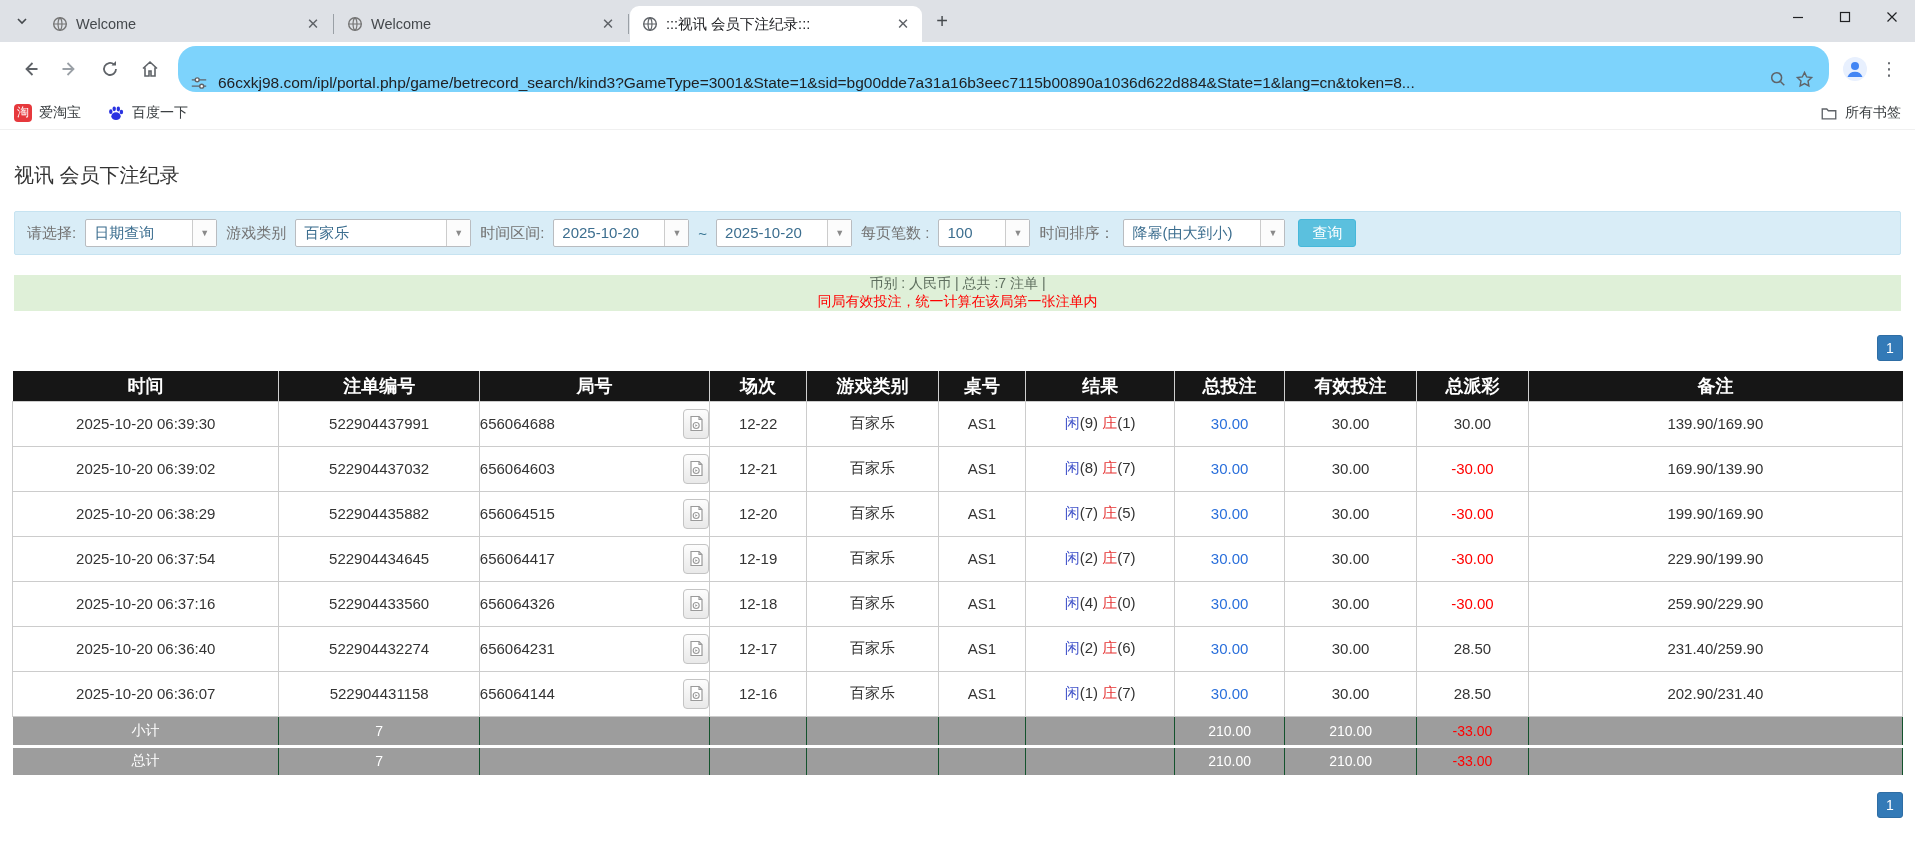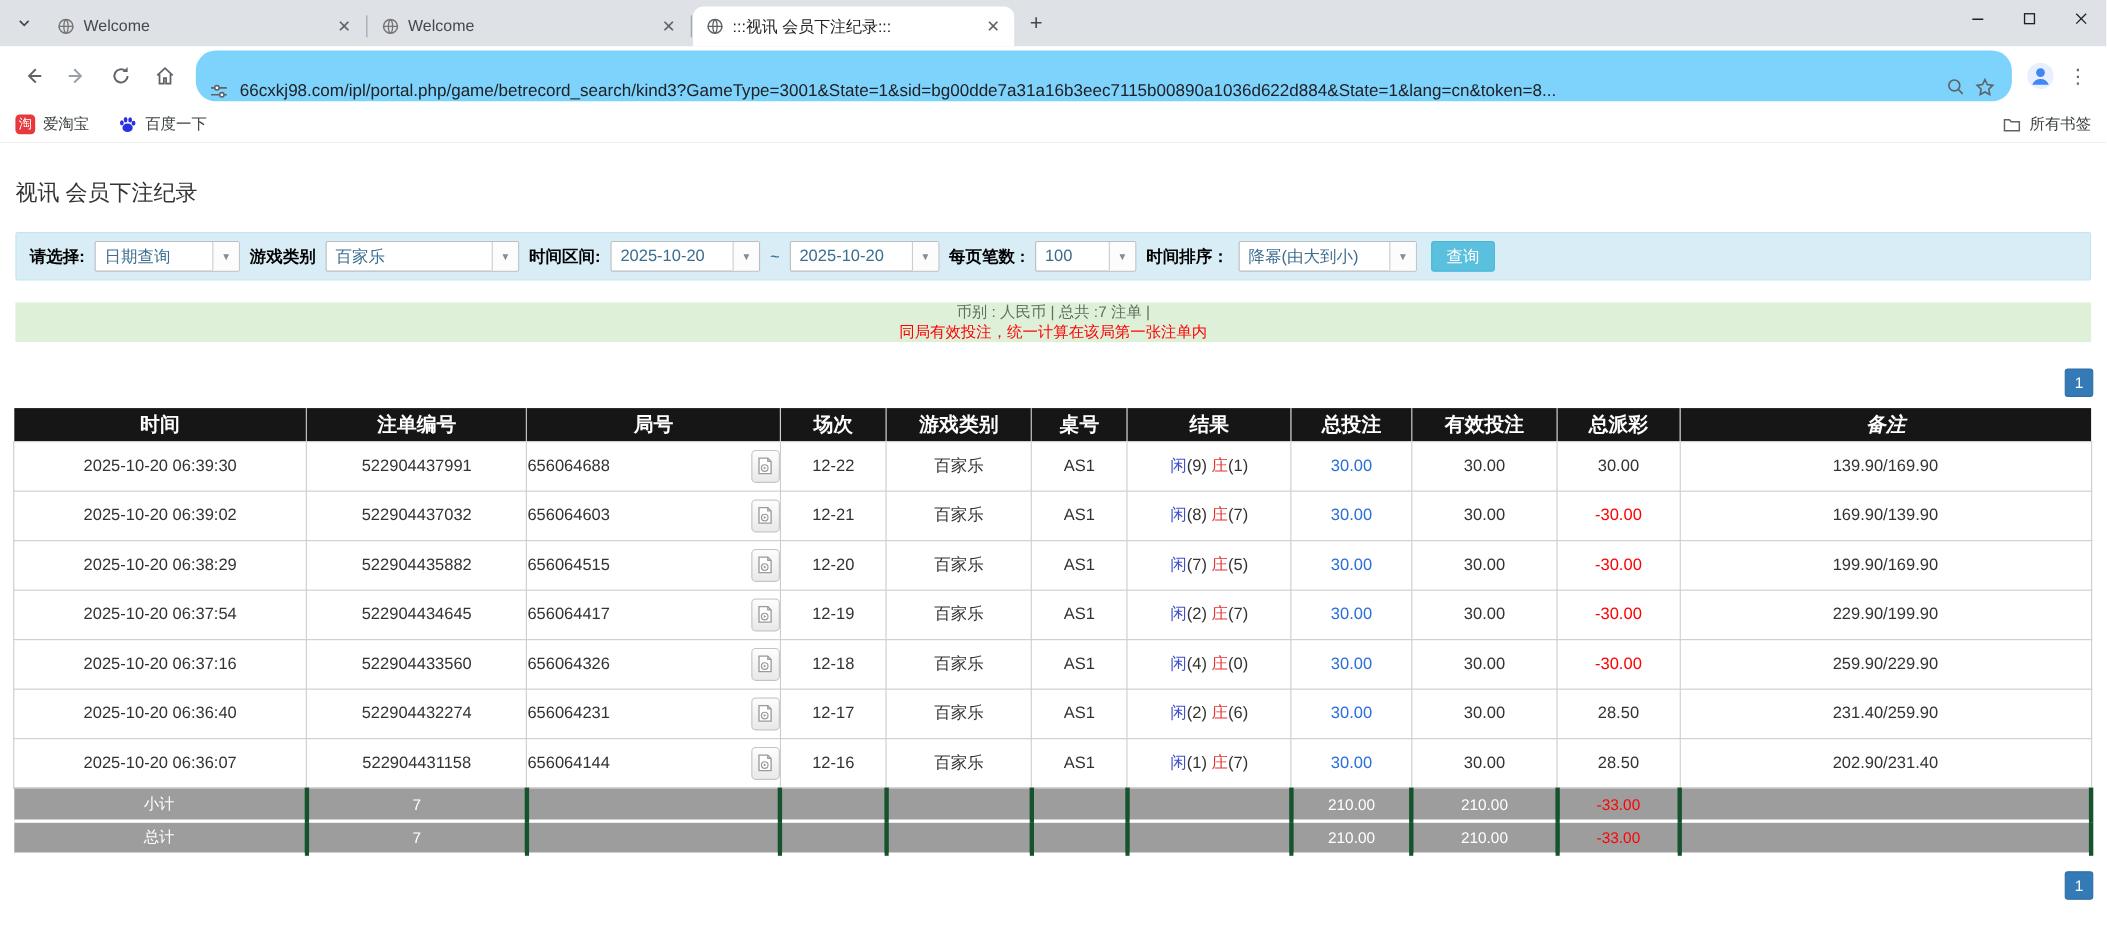--- a/index.html
+++ b/index.html
@@ -29,39 +29,39 @@
   .bookmarks { height:34px; background:#fff; display:flex; align-items:center; padding:0 14px; font-size:14px; color:#3c4043; border-bottom:1px solid #f0f0f0; }
   .bm-item { display:flex; align-items:center; gap:7px; margin-right:26px; cursor:pointer; }
   .bm-right { margin-left:auto; display:flex; align-items:center; gap:7px; cursor:pointer; }
   .taobao-ic { width:18px; height:18px; background:#e6393d; border-radius:4px; color:#fff; font-size:12px; display:flex; align-items:center; justify-content:center; }
 
   
   .page-title { font-size:20px; font-weight:400; color:#333; margin:32px 0 0 14px; }
 
   .filterbar { margin:22px 14px 0; background:var(--filter-bg,#d9edf7); border:1px solid #c6e3f1; border-radius:2px;
     height:44px; display:flex; align-items:center; padding:0 12px; gap:9px; font-size:15px; }
-  .flabel { color:#000000; font-weight:bold; white-space:nowrap; }
+  .flabel { color:#737373; font-weight:normal; white-space:nowrap; }
   .ftilde { color:#31708f; }
   .combo { background:#fff; border:1px solid #b9bcc0; height:28px; display:flex; align-items:stretch; border-radius:2px; cursor:pointer; }
   .combo .val { padding:4px 8px 0; color:#3c6e8f; flex:1; white-space:nowrap; overflow:hidden; }
   .combo .arrow { width:24px; border-left:1px solid #ccc; display:flex; align-items:center; justify-content:center; color:#8a8a8a; font-size:9px; background:#fcfcfc; }
   .btn-query { background:var(--accent-blue,#5bc0de); color:#fff; border:1px solid #46b8da; border-radius:3px; height:28px; padding:0 13px; font-size:15px; cursor:pointer; margin-left:4px; }
 
   .infobar { margin:20px 14px 0; background:var(--info-bg,#dff0d8); height:36px; display:flex; align-items:center; justify-content:space-between; padding:0 12px; font-size:14px; color:#5f6f5f;flex-direction:column; }
   .infobar .notice { color:var(--negative-red,#f00); }
 
   .pag { display:flex; justify-content:flex-end; margin:24px 12px 0; }
   .pag.bottom { margin-top:14px; }
   .pag-btn { min-width:26px; height:26px; background:var(--pagination-blue,#337ab7); color:#fff; border:1px solid #2e6da4; border-radius:3px; font-size:14px; cursor:pointer; }
 
   table.records { width:1891px; margin:10px 12px 0; border-collapse:collapse; table-layout:fixed; font-size:15px; color:#333; }
   .records thead th { background:var(--table-header-bg,#161616); color:#fff; height:30px; font-weight:bold; border-right:1px solid #cfcfcf; font-size:18px; }
-  .records thead th:last-child { border-right:none;font-style:italic; }
+  .records thead th:last-child { border-right:none; }
   .records tbody td { height:45px; text-align:center; border:1px solid #ccc; background:#fff; }
-  .records tfoot td { background:var(--footer-gray,#9d9d9d); color:#fff; height:30px; text-align:center; border-right:4px solid #14532d; border-bottom:3px solid #fff; font-size:14px; }
+  .records tfoot td { background:var(--footer-gray,#9d9d9d); color:#fff; height:30px; text-align:center; border-right:1px solid #14532d; border-bottom:3px solid #fff; font-size:14px; }
   .round-cell { display:flex; align-items:center; justify-content:space-between; gap:6px; }
   .replay-btn { width:26px; height:30px; border:1px solid #c4c4c4; border-radius:4px; background:linear-gradient(#fdfdfd,#e9e9e9); cursor:pointer; display:flex; align-items:center; justify-content:center; }
   .bet-link { color:var(--link-blue,#2a6fdb); cursor:pointer; }
   .neg { color:var(--negative-red,#f00) !important; }
   .p-blue { color:var(--player-blue,#3f51c9); }
   .b-red { color:var(--banker-red,#e53333); }
 </style>
 </head>
 <body>
 

